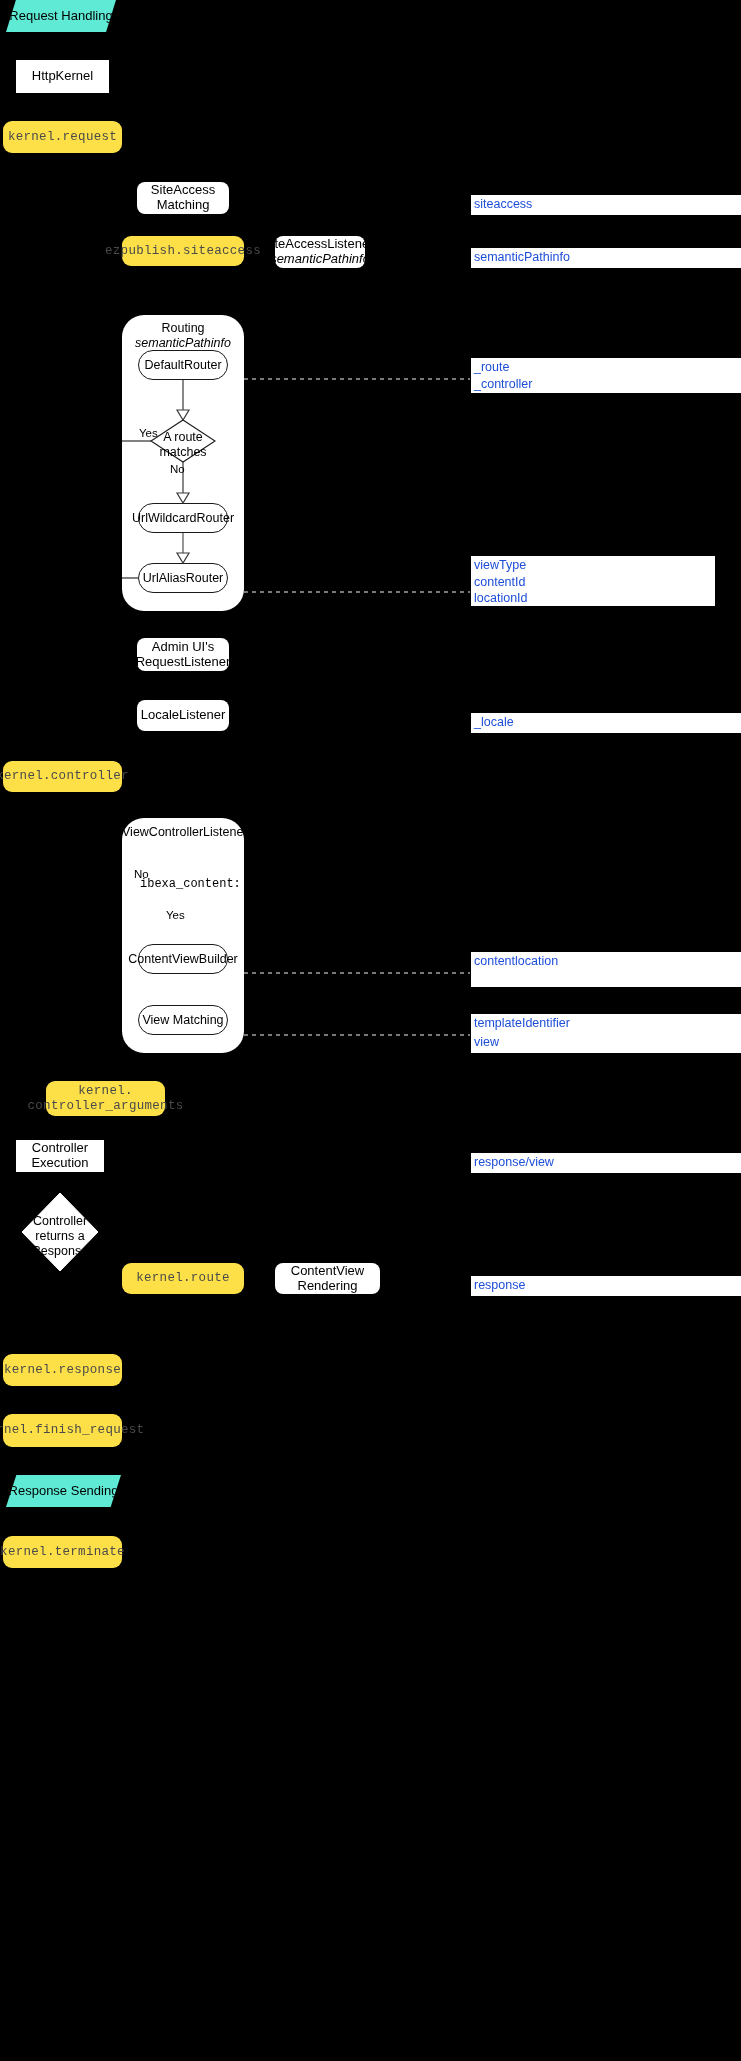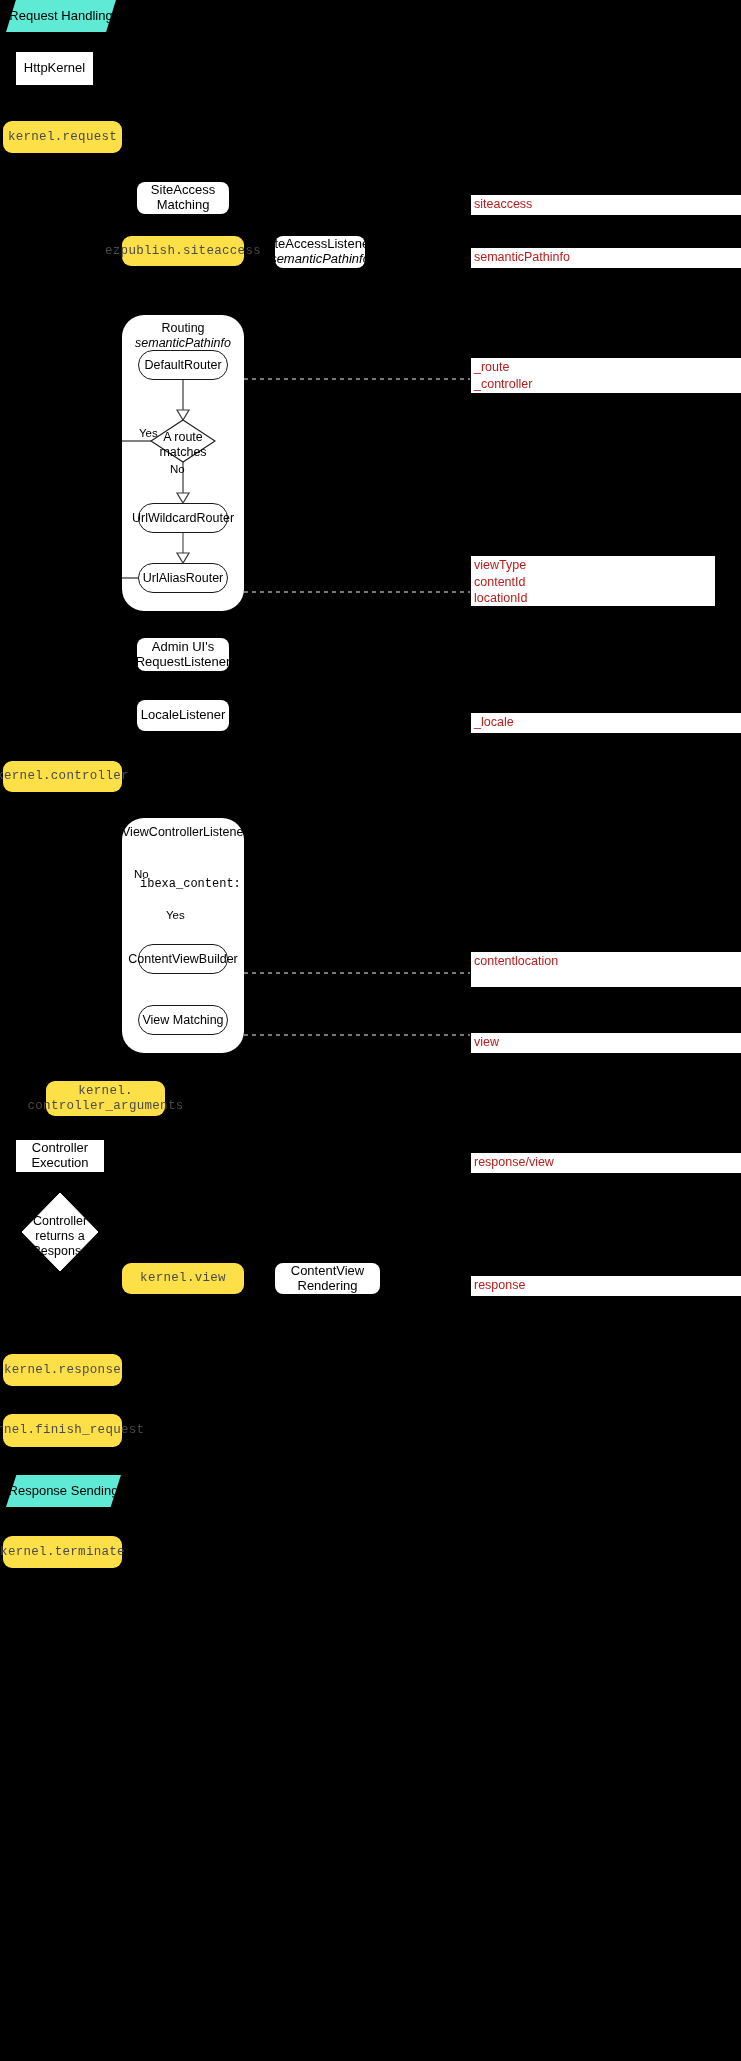--- a/index.html
+++ b/index.html
@@ -16,21 +16,21 @@
 
   
   .code{background:#fde047;border-radius:9px;font-family:"Liberation Mono", monospace;
         font-size:12.5px;color:#4a4a4a;letter-spacing:.3px;}
 
   
   .banner{background:#5eead4;font-size:13px;
           clip-path:polygon(9% 0, 100% 0, 91% 100%, 0% 100%);}
 
   
-  .attr{background:#ffffff;font-size:12.5px;color:#b91c1c;text-align:left;
+  .attr{background:#ffffff;font-size:12.5px;color:#1d4ed8;text-align:left;
         justify-content:flex-start;align-items:flex-start;padding:1px 0 1px 3px;
         line-height:1.33;}
 
   
   .group{position:absolute;background:#ffffff;border-radius:22px;box-sizing:border-box;}
   .group-title{position:absolute;left:0;right:0;text-align:center;font-size:12.5px;color:#000;
                line-height:1.2;}
 
   
   .ibox{position:absolute;box-sizing:border-box;background:#ffffff;border:1px solid #1a1a1a;
@@ -44,21 +44,21 @@
   .mono{font-family:"Liberation Mono", monospace;font-size:12px;}
   i{font-style:italic;}
 </style>
 </head>
 <body>
 
 <div id="root">
 
   <div class="node banner" style="left:6px;top:0px;width:110px;height:32px;">Request Handling</div>
 
-  <div class="node rect" style="left:16px;top:52px;width:77px;height:33px;">HttpKernel</div>
+  <div class="node rect" style="left:16px;top:60px;width:93px;height:33px;">HttpKernel</div>
 
   <div class="node code" style="left:3px;top:121px;width:119px;height:32px;">kernel.request</div>
 
   <div class="node rbox" style="left:137px;top:182px;width:92px;height:32px;">SiteAccess Matching</div>
 
   <div class="node code" style="left:122px;top:236px;width:122px;height:30px;">ezpublish.siteaccess</div>
 
   <div class="node rbox" style="left:275px;top:236px;width:90px;height:32px;flex-direction:column;">
     <span>SiteAccessListener:</span>
     <i>semanticPathinfo</i>
@@ -142,21 +142,21 @@
   </div>
 
   <div class="node rect" style="left:16px;top:1140px;width:88px;height:32px;">Controller Execution</div>
 
   <div class="dtext" style="left:26px;top:1214px;width:68px;">
     <span>Controller</span><br>
     <span>returns a</span><br>
     <span>Response</span>
   </div>
 
-  <div class="node code" style="left:122px;top:1263px;width:122px;height:31px;">kernel.view</div>
+  <div class="node code" style="left:122px;top:1263px;width:122px;height:31px;">kernel.route</div>
 
   <div class="node rbox" style="left:275px;top:1263px;width:105px;height:31px;">ContentView Rendering</div>
 
   <div class="node code" style="left:3px;top:1354px;width:119px;height:32px;">kernel.response</div>
 
   <div class="node code" style="left:3px;top:1414px;width:119px;height:33px;">kernel.finish_request</div>
 
   <div class="node banner" style="left:6px;top:1475px;width:115px;height:32px;">Response Sending</div>
 
   <div class="node code" style="left:3px;top:1536px;width:119px;height:32px;">kernel.terminate</div>
@@ -182,20 +182,24 @@
 
   <div class="node attr" style="left:471px;top:713px;width:270px;height:20px;flex-direction:column;">
     <span>_locale</span>
   </div>
 
   <div class="node attr" style="left:471px;top:952px;width:270px;height:35px;flex-direction:row;">
     <span>content</span>
     <span>location</span>
   </div>
 
+  <div class="node attr" style="left:471px;top:1014px;width:270px;height:35px;flex-direction:column;">
+    <span>templateIdentifier</span>
+    <span>controllerReference</span>
+  </div>
 
   <div class="node attr" style="left:471px;top:1033px;width:270px;height:20px;flex-direction:column;">
     <span>view</span>
   </div>
 
   <div class="node attr" style="left:471px;top:1153px;width:270px;height:20px;flex-direction:column;">
     <span>response/view</span>
   </div>
 
   <div class="node attr" style="left:471px;top:1276px;width:270px;height:20px;flex-direction:column;">

